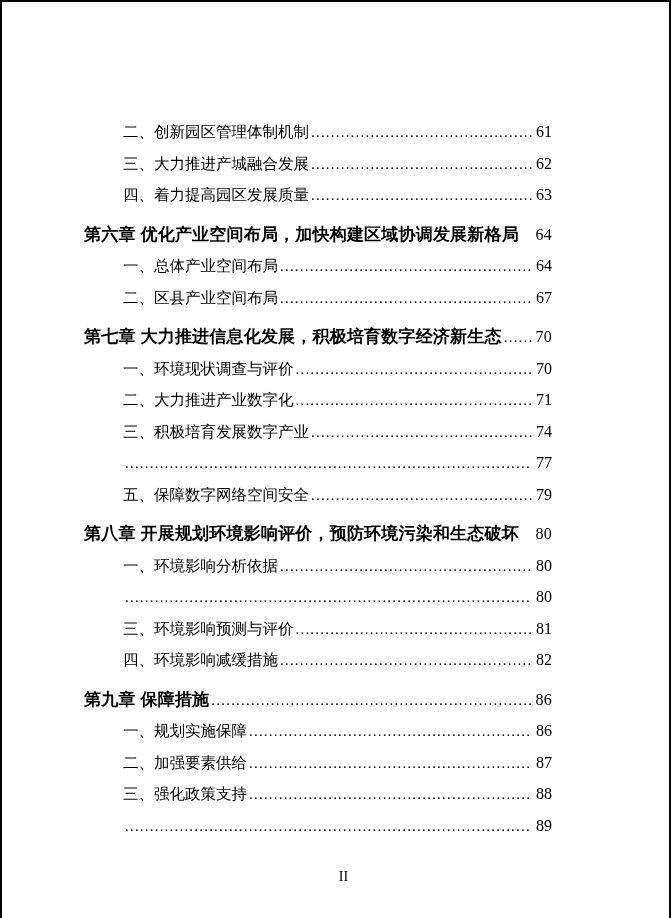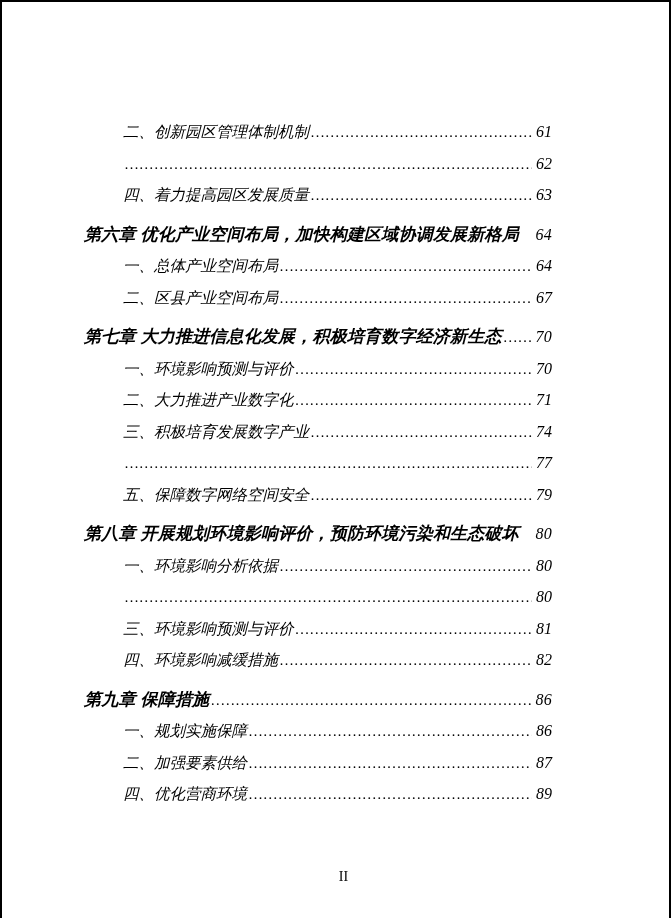--- a/index.html
+++ b/index.html
@@ -19,21 +19,20 @@
     border-top: 2px solid #000;
     border-left: 2px solid #000;
     border-right: 2px solid #000;
     pointer-events: none;
   }
   .toc {
     position: absolute;
     left: 84px;
     top: 116px;
     width: 468px;
-    font-style: italic;
   }
   .toc-row {
     display: flex;
     align-items: baseline;
     height: 31.5px;
     line-height: 31.5px;
     white-space: nowrap;
   }
   .toc-row.sub {
     padding-left: 39px;
@@ -93,20 +92,21 @@
 
 <div class="page-frame"></div>
 
 <div class="toc">
     <div class="toc-row sub">
       <span class="toc-label">二、创新园区管理体制机制</span>
       <span class="toc-leader"></span>
       <span class="toc-page">61</span>
     </div>
     <div class="toc-row sub">
+      <span class="toc-label">三、大力推进产城融合发展</span>
       <span class="toc-leader"></span>
       <span class="toc-page">62</span>
     </div>
     <div class="toc-row sub">
       <span class="toc-label">四、着力提高园区发展质量</span>
       <span class="toc-leader"></span>
       <span class="toc-page">63</span>
     </div>
     <div class="toc-row chapter">
       <span class="toc-label">第六章 优化产业空间布局，加快构建区域协调发展新格局</span>
@@ -122,21 +122,21 @@
       <span class="toc-label">二、区县产业空间布局</span>
       <span class="toc-leader"></span>
       <span class="toc-page">67</span>
     </div>
     <div class="toc-row chapter">
       <span class="toc-label">第七章 大力推进信息化发展，积极培育数字经济新生态</span>
       <span class="toc-leader"></span>
       <span class="toc-page">70</span>
     </div>
     <div class="toc-row sub">
-      <span class="toc-label">一、环境影响预测与评价</span>
+      <span class="toc-label">一、环境现状调查与评价</span>
       <span class="toc-leader"></span>
       <span class="toc-page">70</span>
     </div>
     <div class="toc-row sub">
       <span class="toc-label">二、大力推进产业数字化</span>
       <span class="toc-leader"></span>
       <span class="toc-page">71</span>
     </div>
     <div class="toc-row sub">
       <span class="toc-label">三、积极培育发展数字产业</span>
@@ -185,19 +185,23 @@
       <span class="toc-label">一、规划实施保障</span>
       <span class="toc-leader"></span>
       <span class="toc-page">86</span>
     </div>
     <div class="toc-row sub">
       <span class="toc-label">二、加强要素供给</span>
       <span class="toc-leader"></span>
       <span class="toc-page">87</span>
     </div>
     <div class="toc-row sub">
-      <span class="toc-label">四、优化营商环境</span>
+      <span class="toc-label">三、强化政策支持</span>
+      <span class="toc-leader"></span>
+      <span class="toc-page">88</span>
+    </div>
+    <div class="toc-row sub">
       <span class="toc-leader"></span>
       <span class="toc-page">89</span>
     </div>
   </div>
 
 <div class="footer">II</div>
 
 </body></html>

